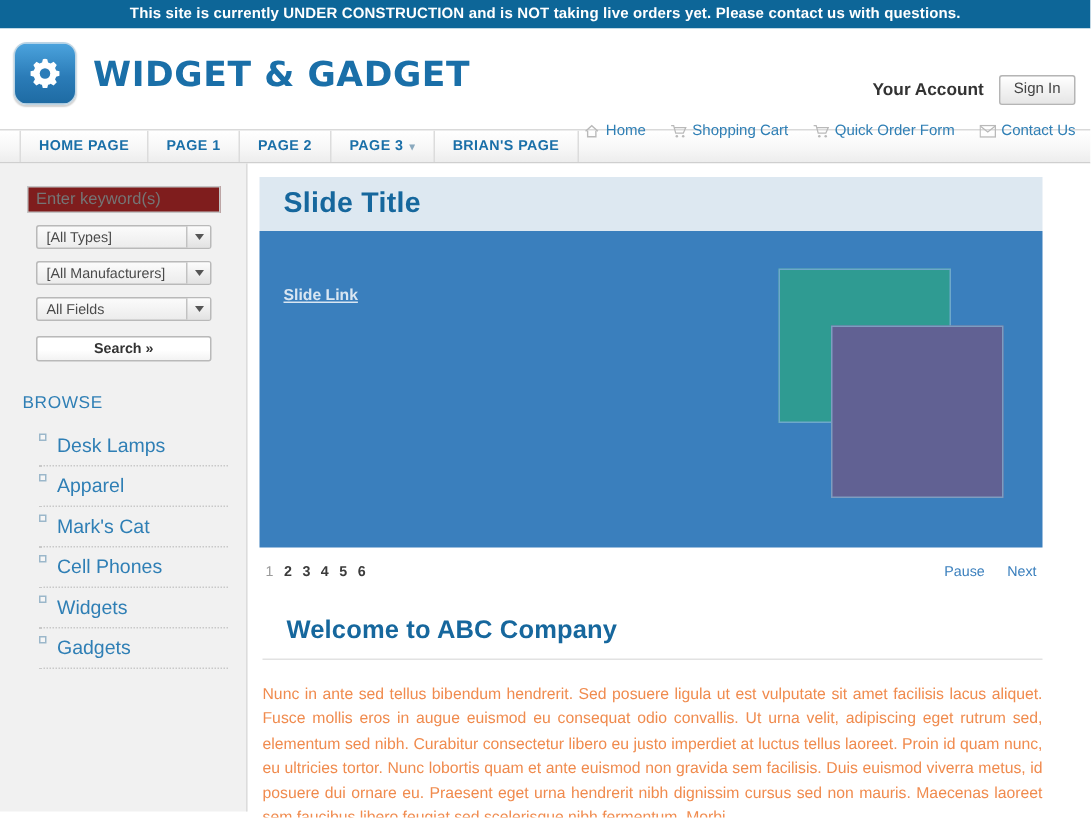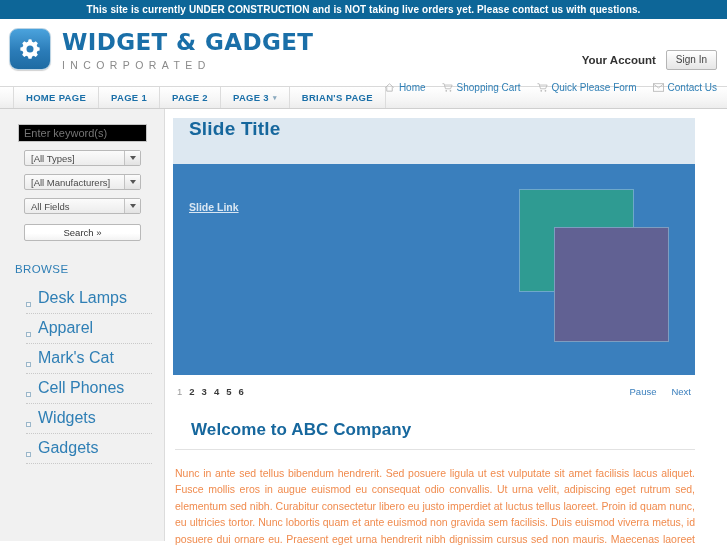--- a/index.html
+++ b/index.html
@@ -115,21 +115,21 @@
   .side-head {
     font-size: 11.5px; color: #2f7fb5; letter-spacing: .4px;
     padding: 0 0 9px 15px;
   }
   .side-field { padding: 0 17px 0 18px; }
   .keyword-input {
     width: 129px; height: 18px;
     font-size: 11px; color: #b0b0b0;
     padding: 2px 5px;
     border: 1px solid #c4c4c4;
-    background: #000000;
+    background: #7f1d1d;
     font-family: "Liberation Sans", sans-serif;
   }
   .select-box {
     position: relative;
     width: 117px; height: 16px;
     margin-top: 8px; margin-left: 6px;
     background: linear-gradient(180deg,#fbfbfb 0%,#ececec 100%);
     border: 1px solid #b9b9b9;
     border-radius: 2px;
     font-size: 9.5px; color: #4a4a4a;
@@ -150,33 +150,33 @@
     border-right: 3px solid transparent;
     border-top: 4px solid #555;
     display: block;
   }
   .search-btn {
     width: 117px; height: 17px;
     margin-top: 10px; margin-left: 6px;
     background: linear-gradient(180deg,#ffffff 0%,#ffffff 55%,#f3f3f3 100%);
     border: 1px solid #b9b9b9;
     border-radius: 2px;
-    font-size: 9.5px; font-weight: normal; color: #333;
+    font-size: 9.5px; font-weight: bold; color: #333;
     display: flex; align-items: center; justify-content: center;
     cursor: pointer;
   }
 
   .browse-head {
     font-size: 11.5px; color: #2f7fb5; letter-spacing: .4px;
     padding: 22px 0 9px 15px;
   }
   .browse-list { padding: 0 12px 0 26px; }
   .browse-item {
-    display: flex; align-items: flex-end; gap: 7px;
-    font-size: 16px; color: #2f7fb5;
+    display: flex; align-items: flex-start; gap: 7px;
+    font-size: 13px; color: #2f7fb5;
     padding: 5px 0 6px 0;
     border-bottom: 1px dotted #c9c9c9;
     cursor: pointer;
   }
   .browse-item:last-child { border-bottom: 1px dotted #c9c9c9; }
   .sq {
     width: 5px; height: 5px;
     border: 1px solid #9bb7ca;
     background: #f6f6f6;
     flex: none;
@@ -185,23 +185,23 @@
   
   .main {
     flex: 1;
     padding: 9px 27px 0 8px;
     background: #ffffff;
   }
 
   
   .slider { width: 522px; position: relative; }
   .slide-head {
-    height: 46px;
+    height: 36px;
     background: #dde8f1;
-    display: flex; align-items: flex-start;
+    display: flex; align-items: center;
     padding-left: 16px;
   }
   .slide-title {
     font-size: 19px; font-weight: bold; color: #16679d;
     letter-spacing: .2px;
   }
   .slide-body {
     height: 211px;
     background: #3a7fbd;
     position: relative;
@@ -267,21 +267,20 @@
 
     <div class="brand">
       <div class="logo-mark">
         <svg width="26" height="26" viewBox="0 0 26 26" aria-hidden="true">
           <path fill="#ffffff" d="M13 3.2l1.5.25.55 2.2c.62.17 1.2.42 1.73.74l1.95-1.17 2.12 2.12-1.17 1.95c.32.53.57 1.11.74 1.73l2.2.55v3l-2.2.55a7 7 0 0 1-.74 1.73l1.17 1.95-2.12 2.12-1.95-1.17a7 7 0 0 1-1.73.74l-.55 2.2h-3l-.55-2.2a7 7 0 0 1-1.73-.74l-1.95 1.17-2.12-2.12 1.17-1.95a7 7 0 0 1-.74-1.73l-2.2-.55v-3l2.2-.55c.17-.62.42-1.2.74-1.73L5.25 7.34l2.12-2.12 1.95 1.17a7 7 0 0 1 1.73-.74l.55-2.2z"></path>
           <circle cx="13" cy="13" r="3.5" fill="#2b7cb8"></circle>
         </svg>
       </div>
       <div class="brand-text">
         <div class="brand-name">WIDGET &amp; GADGET</div>
-        <div class="brand-sub">INCORPORATED</div>
       </div>
     </div>
 
     <div class="account-row">
       <span class="account-label">Your Account</span>
       <button class="signin-btn">Sign In</button>
     </div>
 
     <div class="utility-nav">
       <div class="util-item">
@@ -303,21 +302,21 @@
         <span>Shopping Cart</span>
       </div>
       <div class="util-item">
         <span class="ico">
           <svg width="12" height="11" viewBox="0 0 13 11">
               <path fill="none" stroke="#b9b9b9" stroke-width="1" d="M.5 1h2l1.6 6h6L12 2.6H3.2"></path>
               <circle cx="5" cy="9.4" r="1" fill="#b9b9b9"></circle>
               <circle cx="10" cy="9.4" r="1" fill="#b9b9b9"></circle>
             </svg>
         </span>
-        <span>Quick Please Form</span>
+        <span>Quick Order Form</span>
       </div>
       <div class="util-item">
         <span class="ico">
           <svg width="12" height="9" viewBox="0 0 13 10">
               <rect x="0.5" y="0.5" width="12" height="9" fill="none" stroke="#b9b9b9"></rect>
               <path fill="none" stroke="#b9b9b9" d="M0.8 1L6.5 5.5 12.2 1"></path>
             </svg>
         </span>
         <span>Contact Us</span>
       </div>

